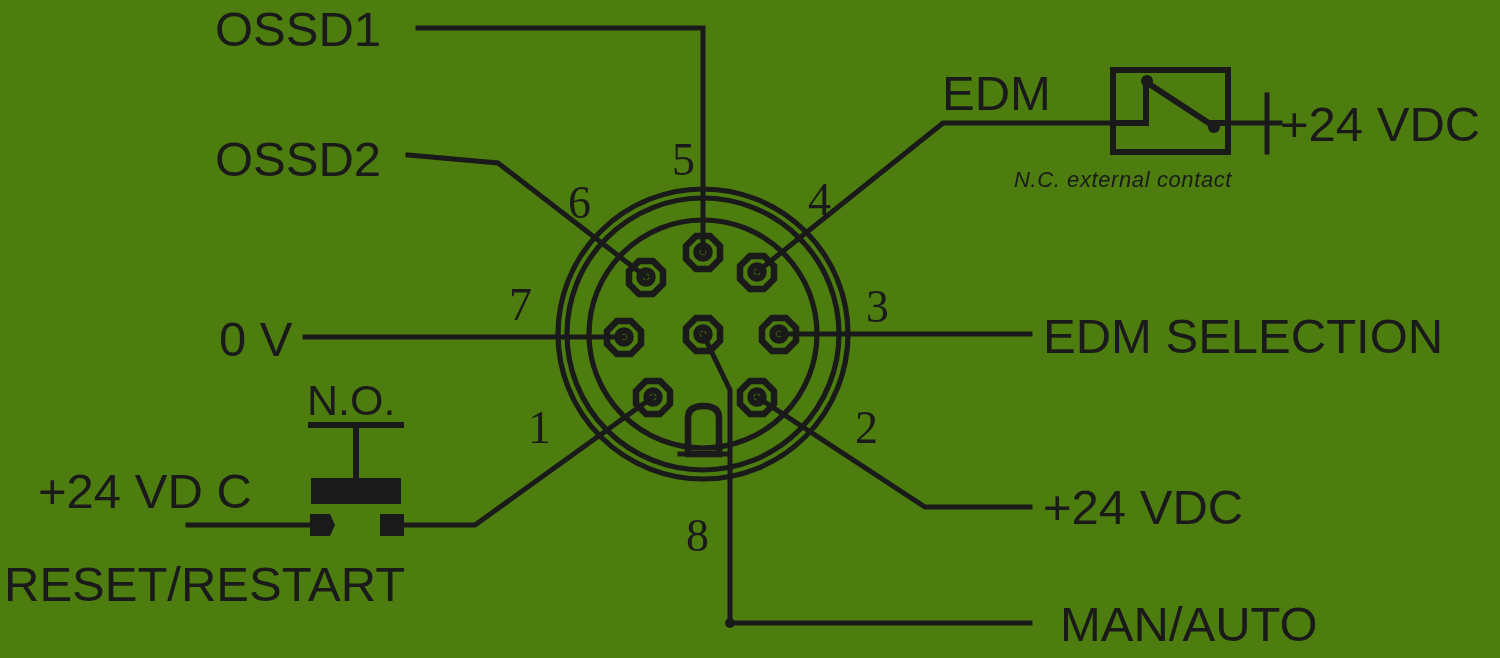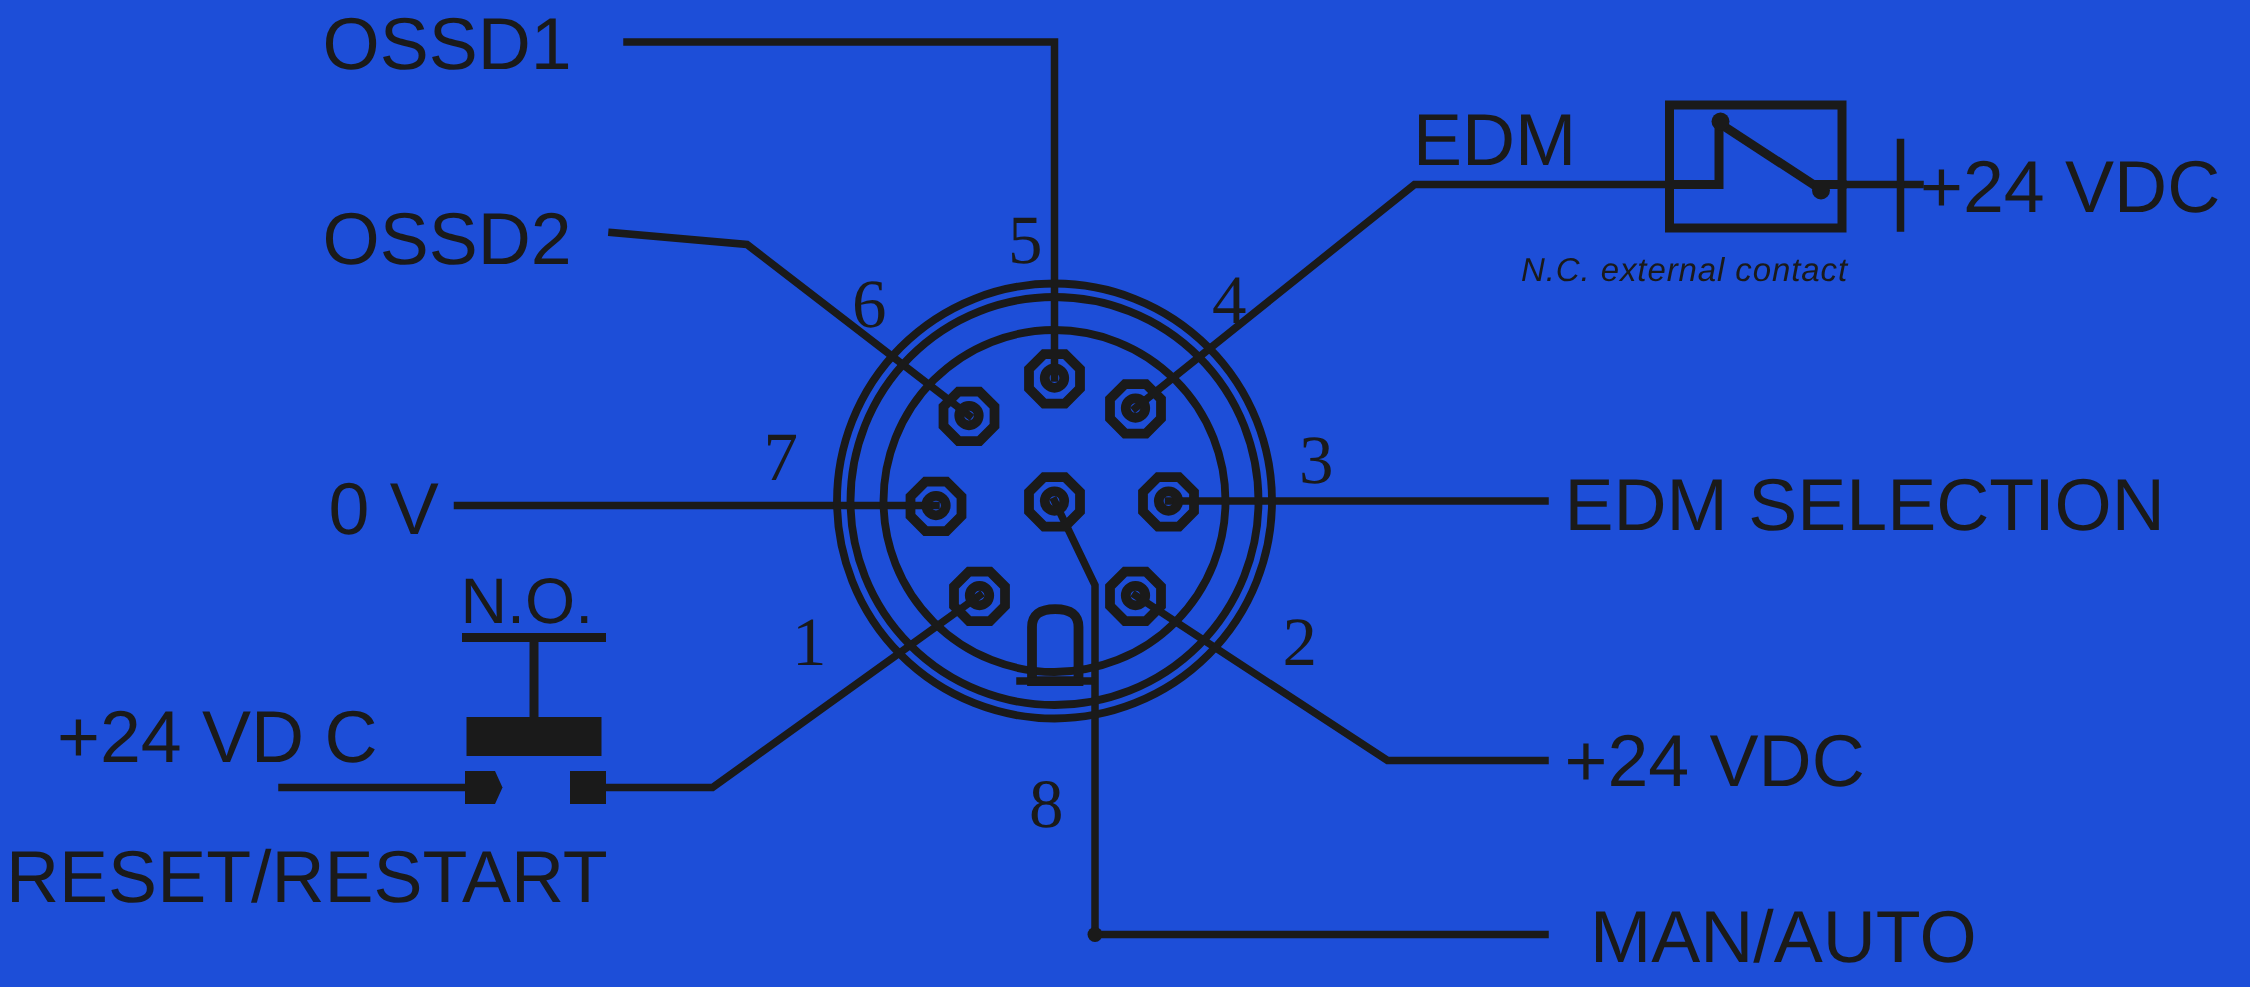--- a/index.html
+++ b/index.html
@@ -1,18 +1,18 @@
 <!DOCTYPE html>
 <html><head>
 <meta charset="utf-8">
 <style>
   html,body{margin:0;padding:0;background:#ffffff;}
   body{width:1500px;height:658px;overflow:hidden;
        font-family:"Liberation Sans",sans-serif;}
-  #stage{position:relative;width:1500px;height:658px;background:#1d4ed8;}
+  #stage{position:relative;width:1500px;height:658px;background:#4d7c0f;}
   svg{position:absolute;top:0;left:0;width:1500px;height:658px;}
   .wire{stroke:#1a1a1a;fill:none;stroke-linecap:square;stroke-linejoin:miter;}
   .w5{stroke-width:5;}
   .w6{stroke-width:6;}
   .ring{stroke:#1a1a1a;fill:none;stroke-width:5.2;}
   .pin{stroke:#1a1a1a;fill:none;stroke-width:6.5;}
   .solid{fill:#1a1a1a;stroke:none;}
   .lbl{font-family:"Liberation Sans",sans-serif;fill:#1a1a1a;
        font-size:49px;letter-spacing:0px;}
   .lbl-small{font-family:"Liberation Sans",sans-serif;fill:#1a1a1a;

